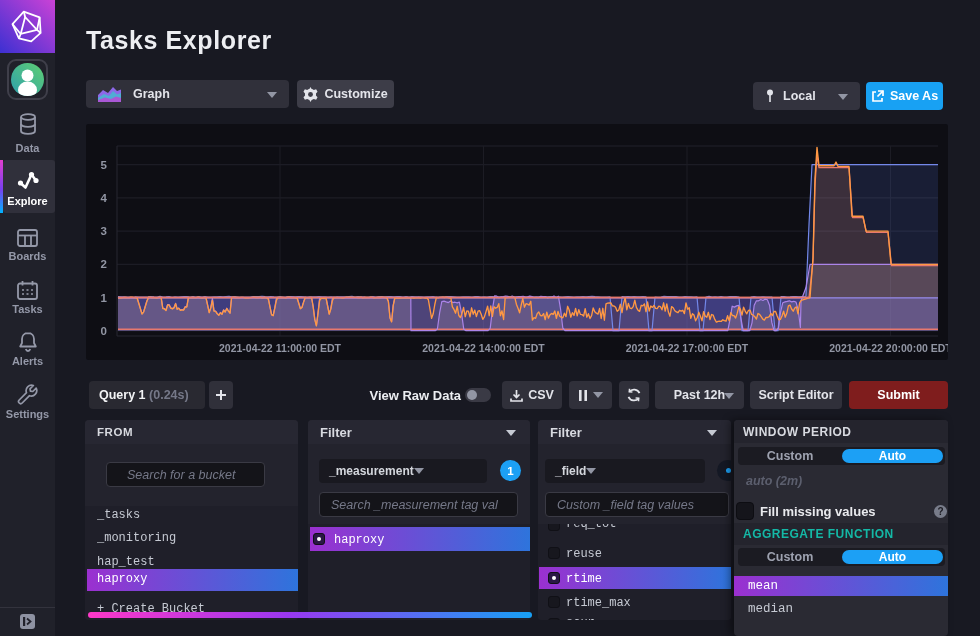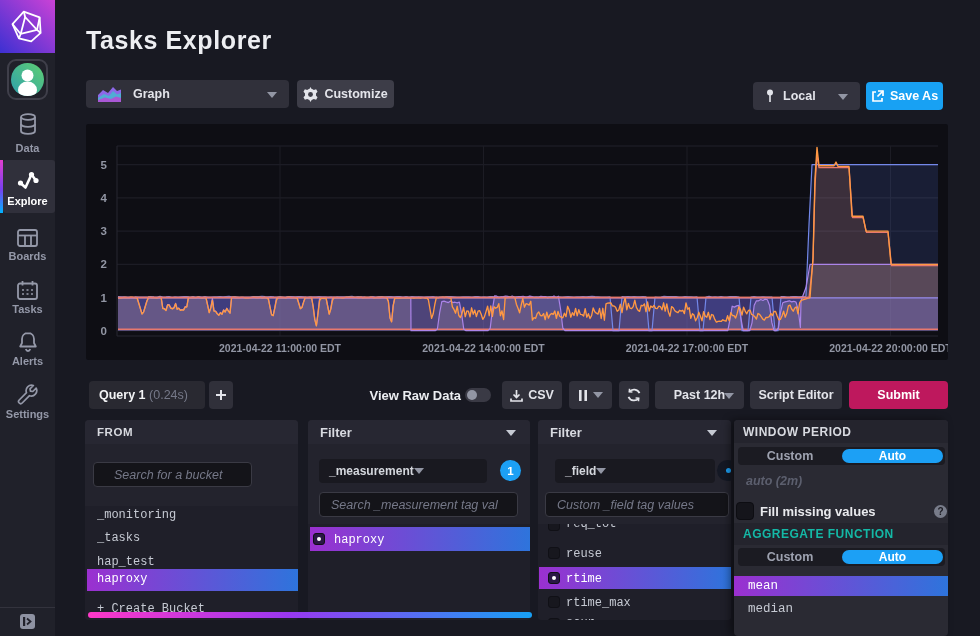--- a/index.html
+++ b/index.html
@@ -208,21 +208,21 @@
 <text x="21" y="77.9" text-anchor="end" font-family="Liberation Sans, sans-serif" font-size="11.5" font-weight="bold" fill="#9296a4">4</text>
 <text x="21" y="44.7" text-anchor="end" font-family="Liberation Sans, sans-serif" font-size="11.5" font-weight="bold" fill="#9296a4">5</text>
 <text x="194.0" y="228" text-anchor="middle" font-family="Liberation Sans, sans-serif" font-size="10.5" font-weight="bold" fill="#9296a4">2021-04-22 11:00:00 EDT</text>
 <text x="397.5" y="228" text-anchor="middle" font-family="Liberation Sans, sans-serif" font-size="10.5" font-weight="bold" fill="#9296a4">2021-04-22 14:00:00 EDT</text>
 <text x="601.0" y="228" text-anchor="middle" font-family="Liberation Sans, sans-serif" font-size="10.5" font-weight="bold" fill="#9296a4">2021-04-22 17:00:00 EDT</text>
 <text x="804.5" y="228" text-anchor="middle" font-family="Liberation Sans, sans-serif" font-size="10.5" font-weight="bold" fill="#9296a4">2021-04-22 20:00:00 EDT</text>
 </svg>
 </div>
 
 <div class="btn" style="left:89px;top:381px;width:116px;height:28px;background:#292931;justify-content:flex-start;padding:0 10px;">
-  <span style="color:#f2f3f5;">Query 1</span>&nbsp;<span style="color:#757888;font-weight:normal;">(0.24s)</span>
+  <span style="color:#f2f3f5;">Query 1</span>&nbsp;<span style="color:#757888;font-weight:bold;">(0.24s)</span>
 </div>
 <div class="btn" style="left:209px;top:381px;width:24px;height:28px;background:#30303a;">
   <svg width="12" height="12" viewBox="0 0 12 12">
       <path d="M6 1 V11 M1 6 H11" stroke="#e3e4ea" stroke-width="2"></path>
     </svg>
 </div>
 <div class="abs" style="left:363px;top:388px;width:98px;color:#eceef2;font-size:13px;font-weight:bold;white-space:nowrap;text-align:right;">View Raw Data</div>
 <div class="abs" style="left:465px;top:388px;width:26px;height:14px;background:#3a3a45;border-radius:7px;">
   <div class="abs" style="left:2px;top:2px;width:10px;height:10px;border-radius:50%;background:#9296a4;"></div>
 </div>
@@ -246,30 +246,30 @@
     <path d="M1.5 8.8 A6 6 0 0 0 11.7 10.2"></path>
     <path d="M2.5 0.8 L2.3 3.9 L5.4 4.1" stroke-width="1.5"></path>
     <path d="M11.5 13.2 L11.7 10.1 L8.6 9.9" stroke-width="1.5"></path>
   </svg>
 </div>
 <div class="btn" style="left:655px;top:381px;width:89px;height:28px;background:#30303a;justify-content:center;padding:0 12px;">
   <span>Past 12h</span>
   <span class="caret" style="position:absolute;right:10px;top:11.5px;"></span>
 </div>
 <div class="btn" style="left:750px;top:381px;width:92px;height:28px;background:#30303a;">Script Editor</div>
-<div class="btn" style="left:849px;top:381px;width:99px;height:28px;background:#be185d;color:#fff;">Submit</div>
+<div class="btn" style="left:849px;top:381px;width:99px;height:28px;background:#7f1d1d;color:#fff;">Submit</div>
 
 <div class="card" style="left:85px;width:213px;">
   <div class="cardhead" style="font-size:11.5px;letter-spacing:0.6px;padding-left:12px;">FROM</div>
   <div class="abs" style="left:0;top:24px;right:0;height:62px;background:#23232d;"></div>
-  <div class="searchinput" style="left:8px;top:42px;width:159px;padding-left:20px;">Search for a bucket</div>
+  <div class="searchinput" style="left:21px;top:42px;width:159px;padding-left:20px;">Search for a bucket</div>
   <div class="abs" style="left:0;top:86px;right:0;bottom:0;background:#1f1f29;"></div>
   <div class="mono abs" style="left:12px;top:84px;width:190px;font-size:12px;color:#c6cad3;line-height:23.4px;">
+    <div>_tasks</div>
     <div>_monitoring</div>
-    <div>_tasks</div>
     <div>hap_test</div>
     <div style="color:transparent;">haproxy</div>
     <div>+ Create Bucket</div>
   </div>
   <div class="gradrow" style="left:2px;top:149px;width:211px;height:22px;"></div>
   <div class="mono abs" style="left:12px;top:152px;font-size:12px;color:#fff;">haproxy</div>
 </div>
 
 <div class="card" style="left:308px;width:222px;">
   <div class="cardhead" style="font-size:13px;padding-left:12px;">Filter</div>
@@ -283,21 +283,21 @@
   <div class="abs" style="left:0;top:104px;right:0;bottom:0;background:#1f1f29;"></div>
   <div class="gradrow" style="left:2px;top:107px;width:220px;height:24px;"></div>
   <div class="checkbox" style="left:5px;top:113px;background:#2a1745;"></div>
   <div class="abs" style="left:9px;top:117px;width:4px;height:4px;border-radius:50%;background:#fff;"></div>
   <div class="mono abs" style="left:26px;top:113px;font-size:12px;color:#fff;">haproxy</div>
 </div>
 
 <div class="card" style="left:538px;width:193px;">
   <div class="cardhead" style="font-size:13px;padding-left:12px;">Filter</div>
   <span class="caret" style="position:absolute;right:14px;top:10px;border-top-color:#c6cad3;"></span>
-  <div class="ddown" style="left:17px;top:39px;width:160px;">
+  <div class="ddown" style="left:7px;top:39px;width:160px;">
     <span>_field</span>
       <span class="caret"></span>
   </div>
   <div class="abs" style="left:179px;top:40px;width:21px;height:21px;border-radius:50%;background:#141824;"></div>
   <div class="abs" style="left:188px;top:47.5px;width:5px;height:5px;border-radius:50%;background:#1ca0f5;"></div>
   <div class="searchinput" style="left:7px;top:72px;width:184px;">Custom _field tag values</div>
   <div class="abs" style="left:0;top:104px;right:0;bottom:0;background:#1f1f29;overflow:hidden;">
     <div class="checkbox" style="left:10px;top:-5px;"></div>
     <div class="mono abs" style="left:28px;top:-7px;font-size:12px;color:#c6cad3;">req_tot</div>
     <div class="checkbox" style="left:10px;top:23px;"></div>

